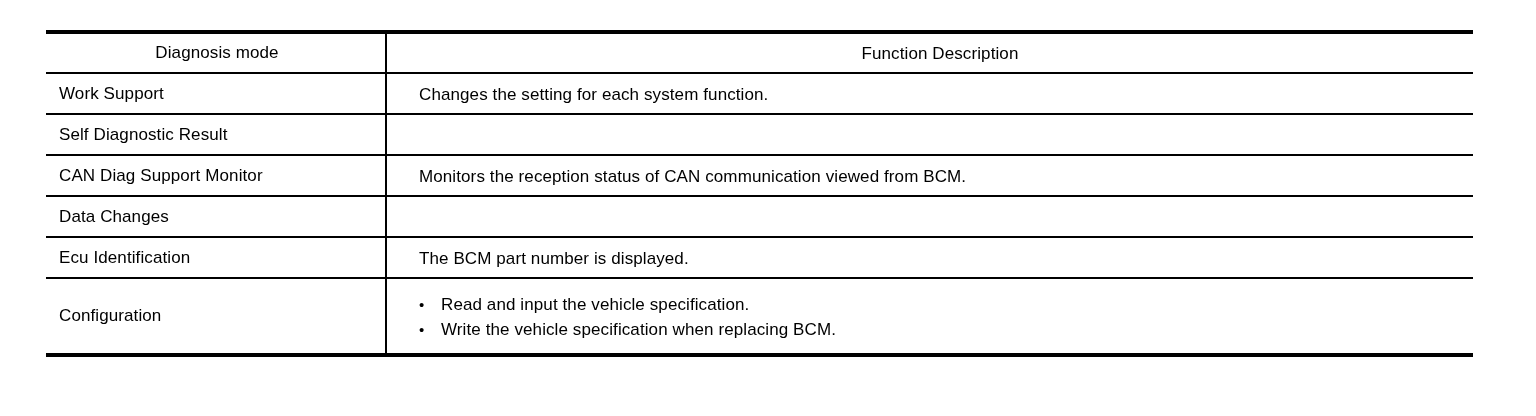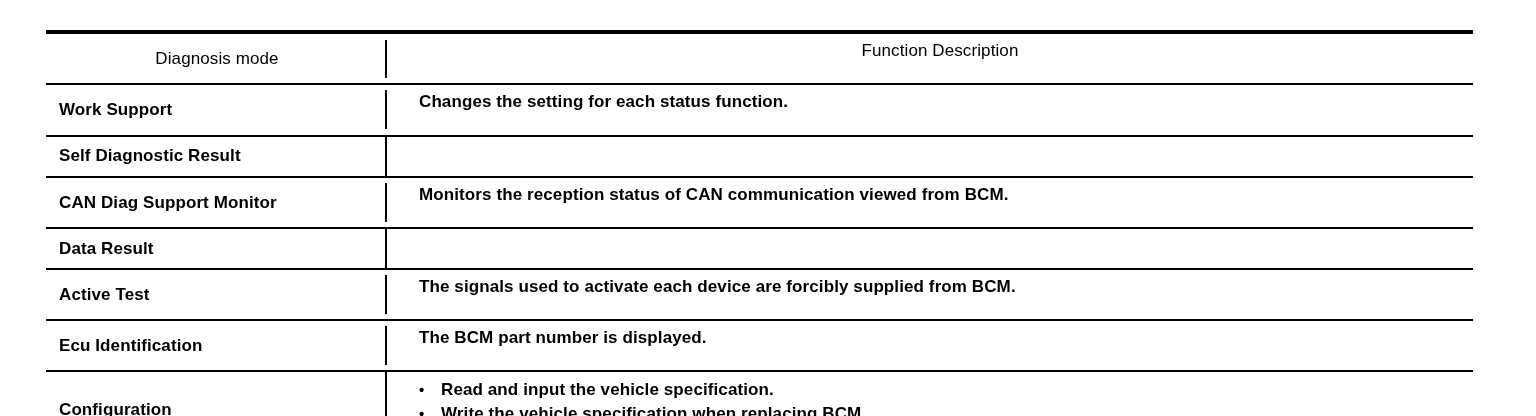--- a/index.html
+++ b/index.html
@@ -44,30 +44,29 @@
     letter-spacing: 0.1px;
   }
   .col-mode {
     width: 341px;
     flex: 0 0 341px;
     border-right: 2px solid #000;
     padding: 6px 10px 6px 13px;
   }
   .col-desc {
     flex: 1 1 auto;
-    padding: 6px 12px 22px 14px;
+    padding: 6px 12px 4px 14px;
   }
   .header-row .cell {
     justify-content: center;
     text-align: center;
     min-height: 38px;
   }
   .body-row .cell {
     min-height: 39px;
-    font-weight: bold;
   }
   .config-row .cell {
     min-height: 74px;
   }
   .bullet-list {
     display: flex;
     flex-direction: column;
     gap: 3px;
   }
   .bullet-line {
@@ -88,40 +87,36 @@
 <div class="page">
   <div class="doc-table">
 
     <div class="row header-row">
       <div class="cell col-mode header-cell">Diagnosis mode</div>
       <div class="cell col-desc header-cell">Function Description</div>
     </div>
 
     <div class="row body-row">
       <div class="cell col-mode">Work Support</div>
-      <div class="cell col-desc">Changes the setting for each status function.</div>
+      <div class="cell col-desc">Changes the setting for each system function.</div>
     </div>
 
     <div class="row body-row">
       <div class="cell col-mode">Self Diagnostic Result</div>
     </div>
 
     <div class="row body-row">
       <div class="cell col-mode">CAN Diag Support Monitor</div>
       <div class="cell col-desc">Monitors the reception status of CAN communication viewed from BCM.</div>
     </div>
 
     <div class="row body-row">
-      <div class="cell col-mode">Data Result</div>
+      <div class="cell col-mode">Data Changes</div>
     </div>
 
-    <div class="row body-row">
-      <div class="cell col-mode">Active Test</div>
-      <div class="cell col-desc">The signals used to activate each device are forcibly supplied from BCM.</div>
-    </div>
 
     <div class="row body-row">
       <div class="cell col-mode">Ecu Identification</div>
       <div class="cell col-desc">The BCM part number is displayed.</div>
     </div>
 
     <div class="row body-row config-row">
       <div class="cell col-mode">Configuration</div>
       <div class="cell col-desc">
         <div class="bullet-list">

